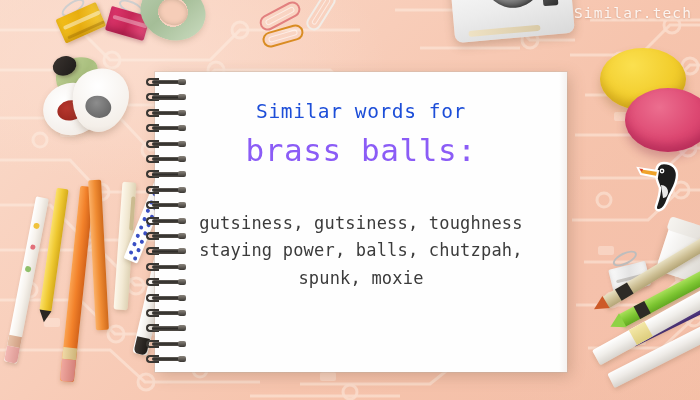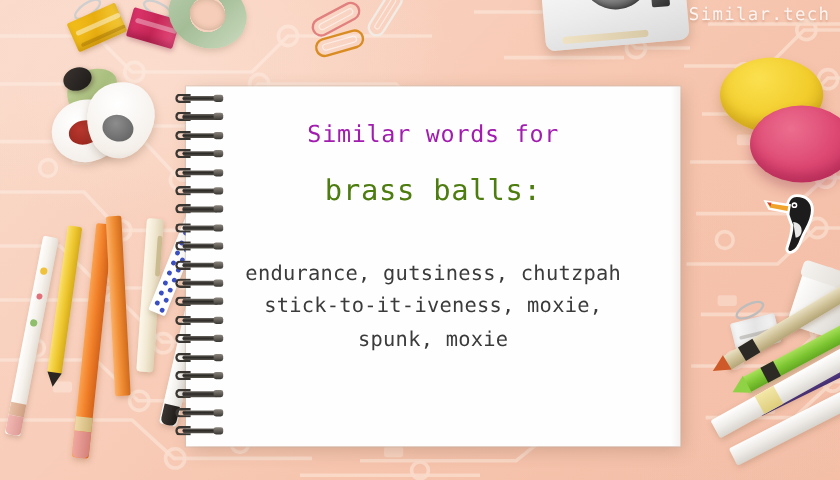--- a/index.html
+++ b/index.html
@@ -324,26 +324,26 @@
     background:linear-gradient(180deg,#8b857d,#3a3733);
   }
 
   
   #page-content {
     position:absolute; left:0; top:0; width:100%; height:100%;
     display:flex; flex-direction:column; align-items:center;
     padding-top:28px;
   }
   #title-line {
-    font-size:19.5px; color:#a21caf; letter-spacing:.6px;
+    font-size:19.5px; color:#1d4ed8; letter-spacing:.6px;
     line-height:1.25; white-space:nowrap;
   }
   #subject-line {
-    font-size:24px; color:#4d7c0f; letter-spacing:.6px;
-    line-height:1.3; margin-top:20px; white-space:nowrap;
+    font-size:31px; color:#8b5cf6; letter-spacing:.6px;
+    line-height:1.3; margin-top:6px; white-space:nowrap;
   }
   #words {
     margin-top:39px; font-size:17px; color:#3b3b3b;
     line-height:1.62; text-align:center; letter-spacing:.2px;
     white-space:nowrap;
   }
   #words .wline { display:block; }
 
   
   #watermark {
@@ -538,22 +538,22 @@
     <span class="dot" style="left: 9px; top: 71px;"></span>
     <span class="dot" style="left: 2.5px; top: 76px;"></span>
     <span class="dot" style="left: 9px; top: 80px;"></span>
   </div>
 
 <div id="notebook">
   <div id="page-content">
     <div id="title-line">Similar words for</div>
     <div id="subject-line">brass balls:</div>
     <div id="words">
-      <span class="wline">endurance, gutsiness, chutzpah</span>
-      <span class="wline">stick-to-it-iveness, moxie,</span>
+      <span class="wline">gutsiness, gutsiness, toughness</span>
+      <span class="wline">staying power, balls, chutzpah,</span>
       <span class="wline">spunk, moxie</span>
     </div>
   </div>
 </div>
 
 <div id="spiral">
     <div class="ring" style="top: 4px;">
       <span class="hook"></span>
       <span class="bar"></span>
       <span class="cap"></span>

